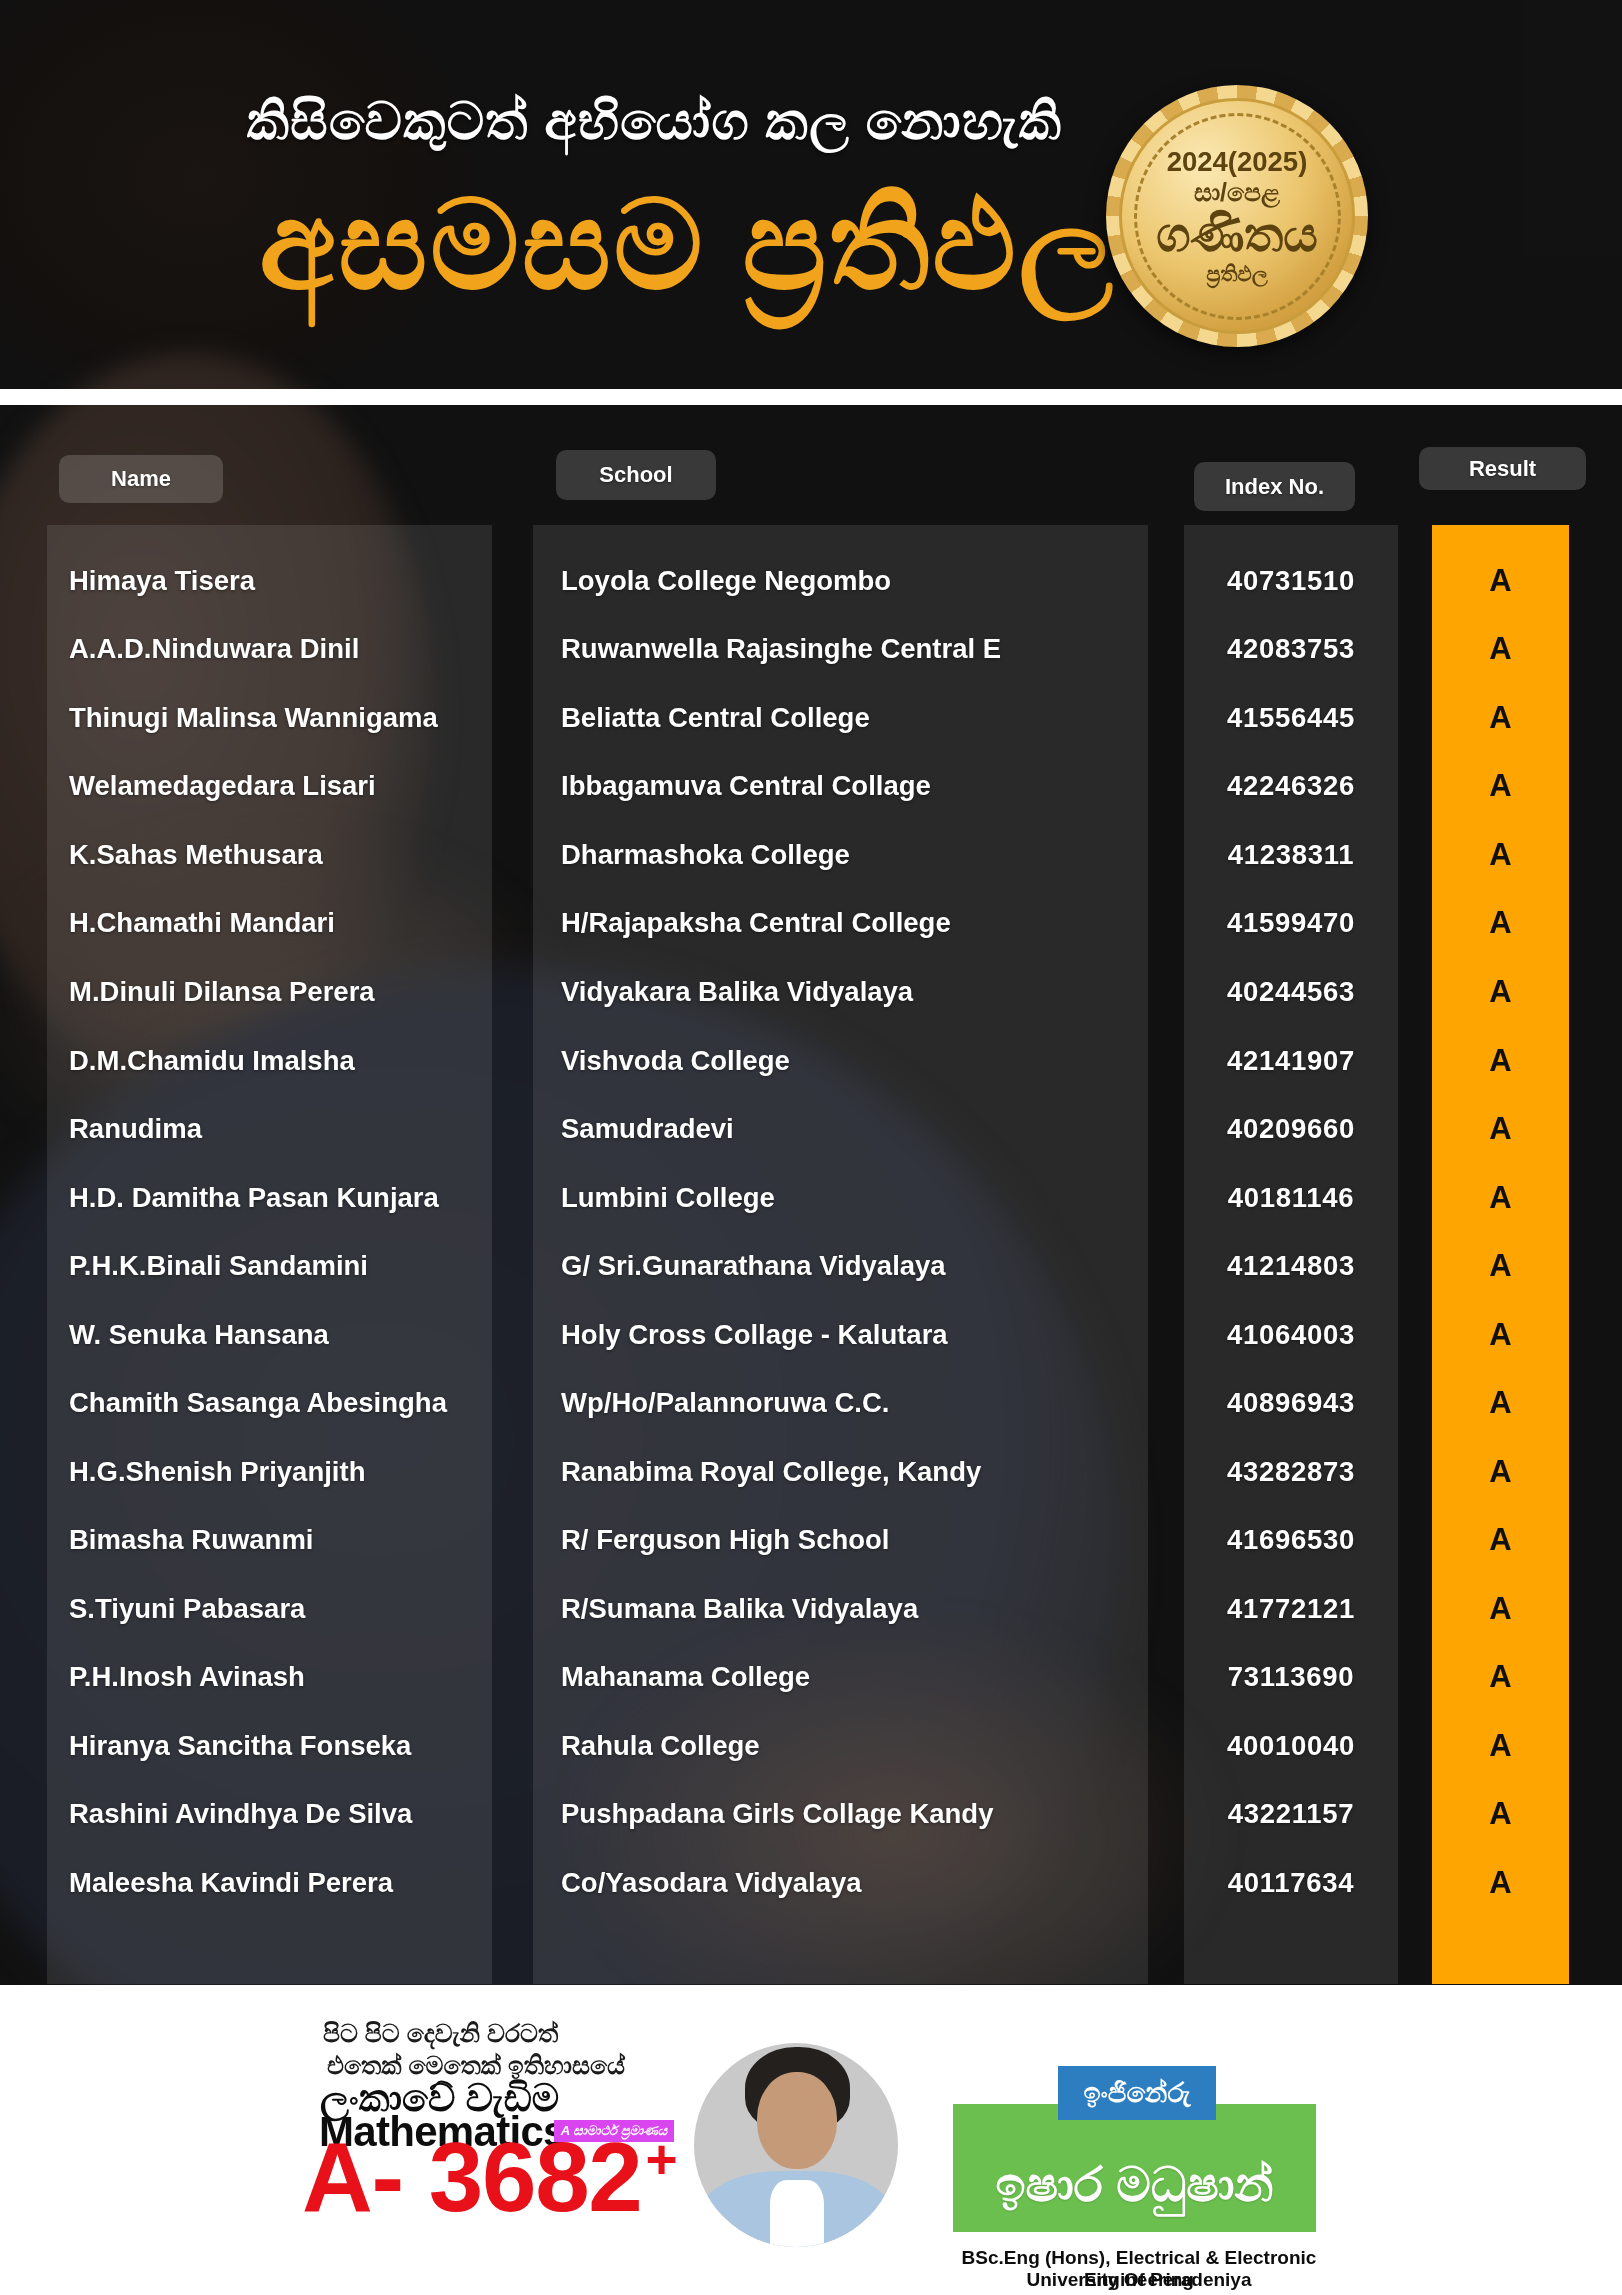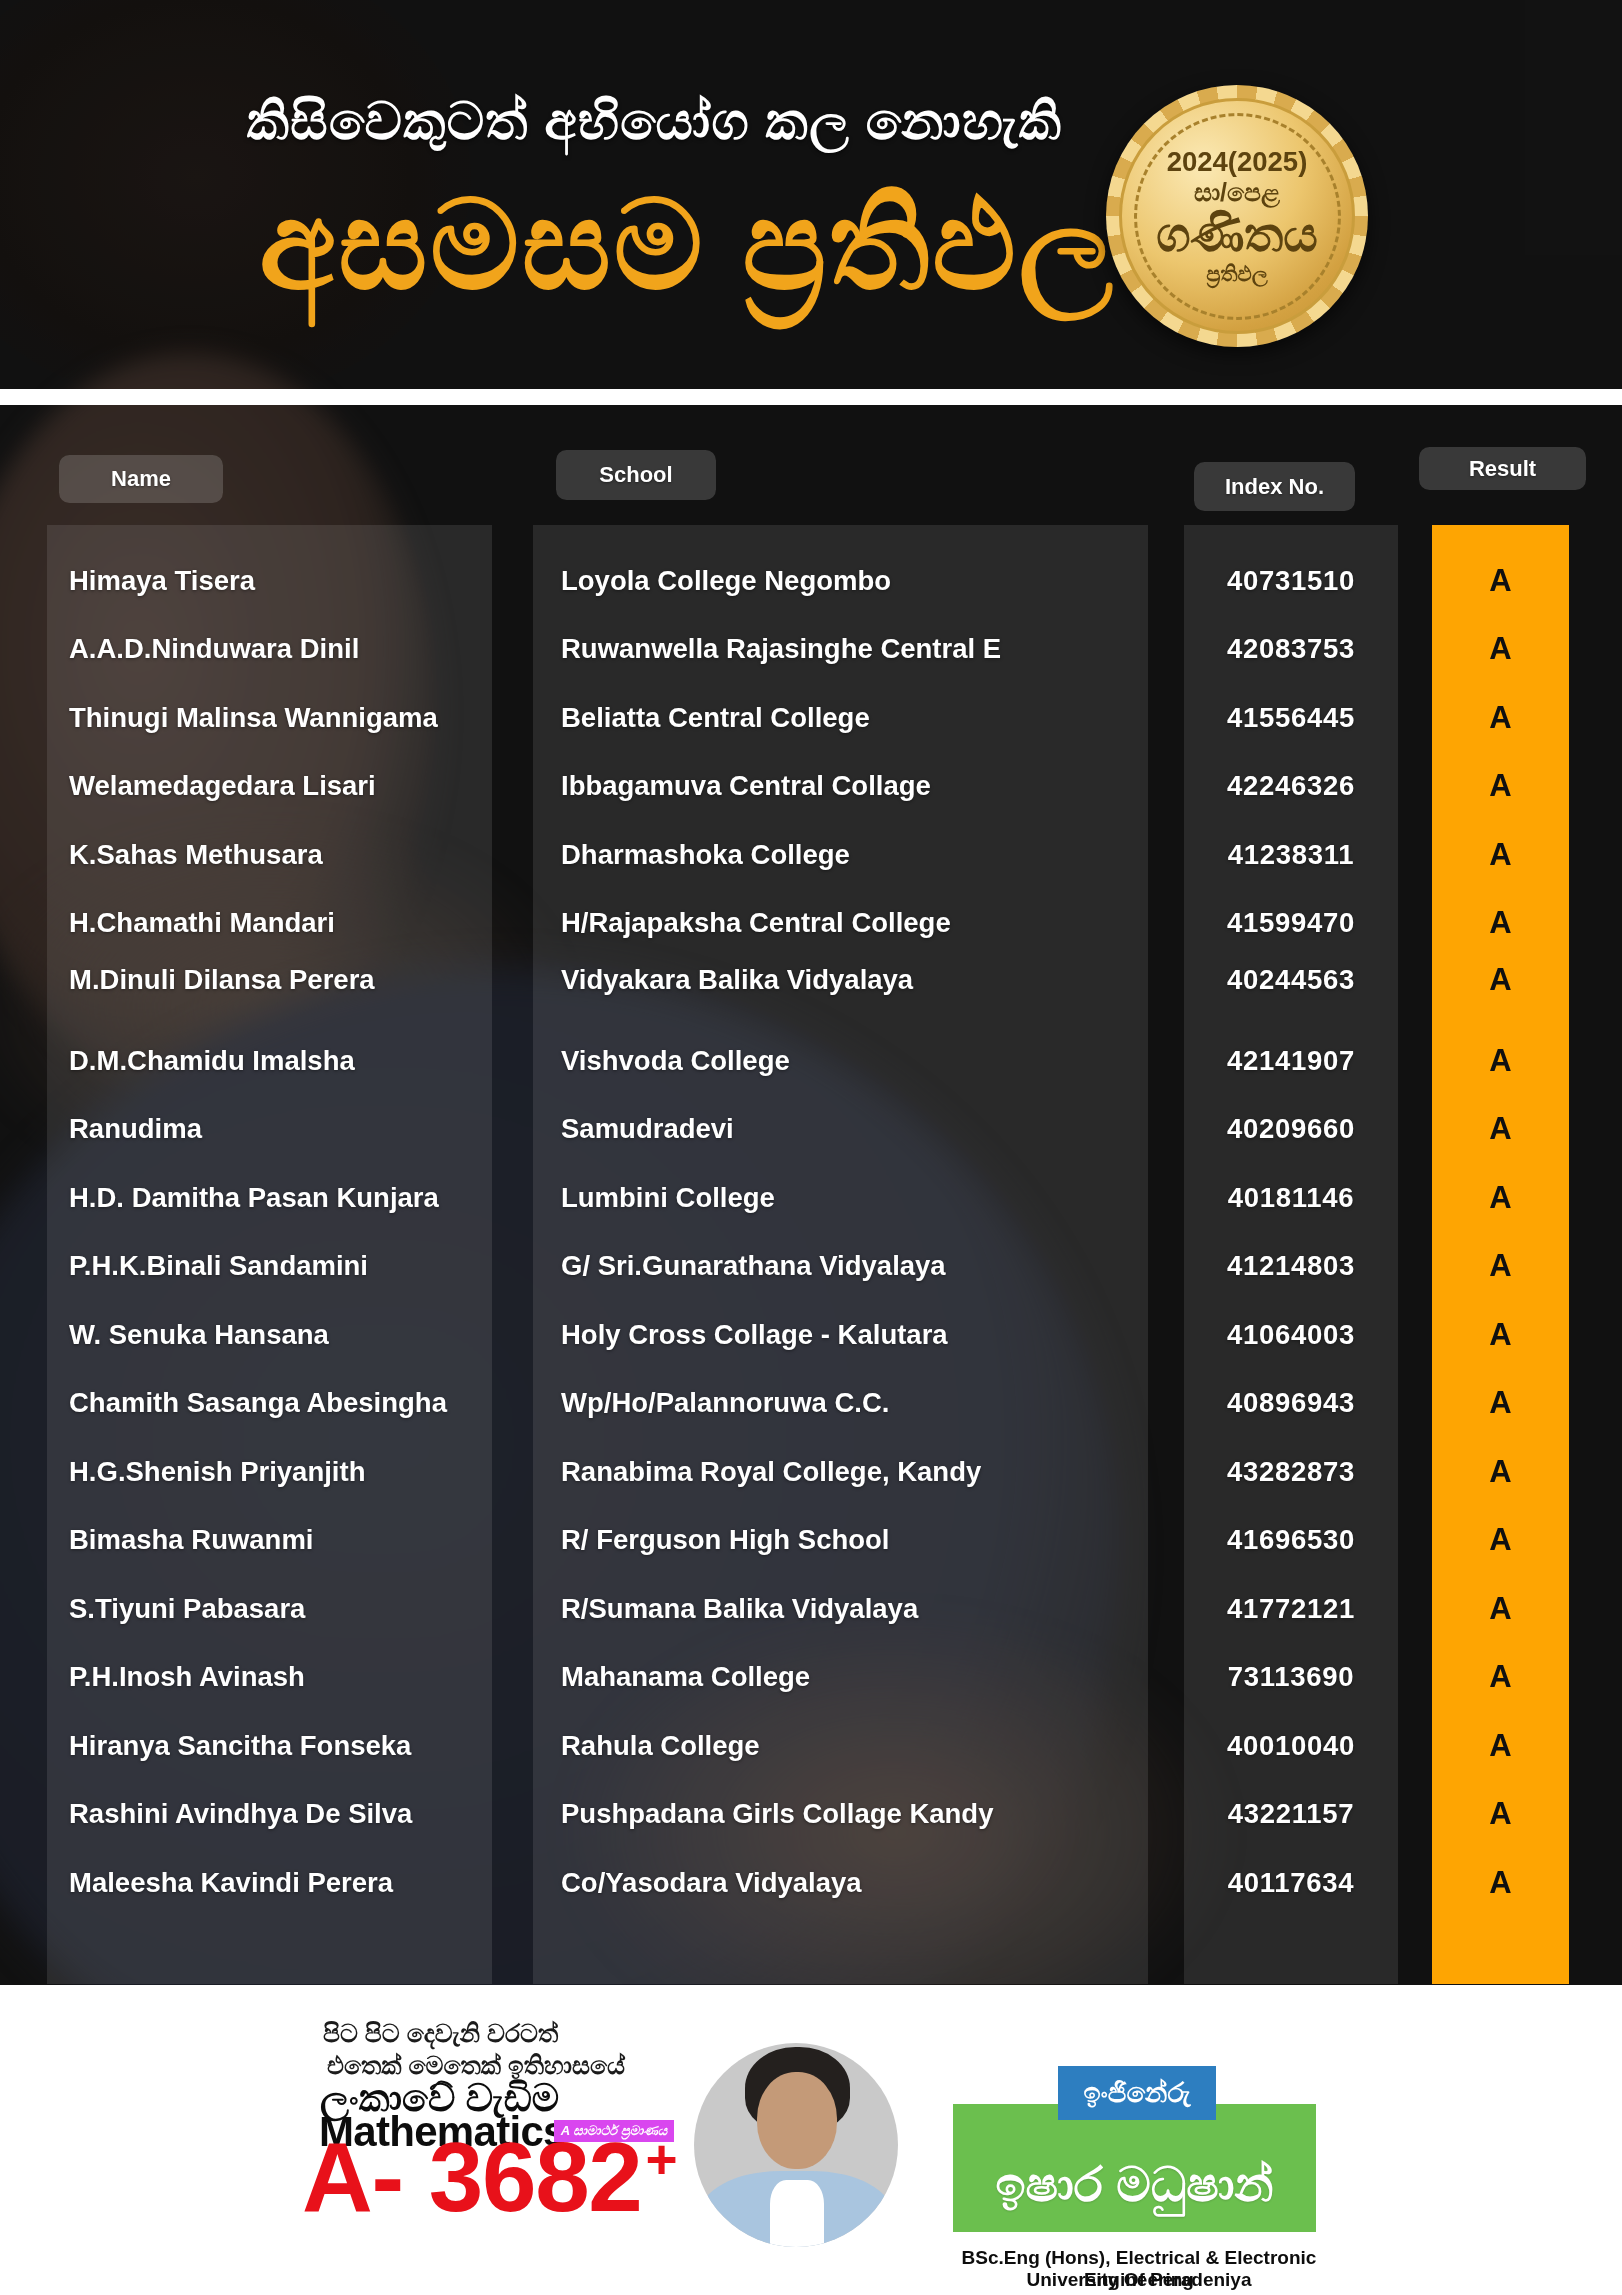--- a/index.html
+++ b/index.html
@@ -197,21 +197,21 @@
       <div class="cell cell-result">A</div>
     </div>
 
     <div class="row" style="top: 363px;">
       <div class="cell cell-name">H.Chamathi Mandari</div>
       <div class="cell cell-school">H/Rajapaksha Central College</div>
       <div class="cell cell-index">41599470</div>
       <div class="cell cell-result">A</div>
     </div>
 
-    <div class="row" style="top: 420px;">
+    <div class="row" style="top: 432px;">
       <div class="cell cell-name">M.Dinuli Dilansa Perera</div>
       <div class="cell cell-school">Vidyakara Balika Vidyalaya</div>
       <div class="cell cell-index">40244563</div>
       <div class="cell cell-result">A</div>
     </div>
 
     <div class="row" style="top: 501px;">
       <div class="cell cell-name">D.M.Chamidu Imalsha</div>
       <div class="cell cell-school">Vishvoda College</div>
       <div class="cell cell-index">42141907</div>

